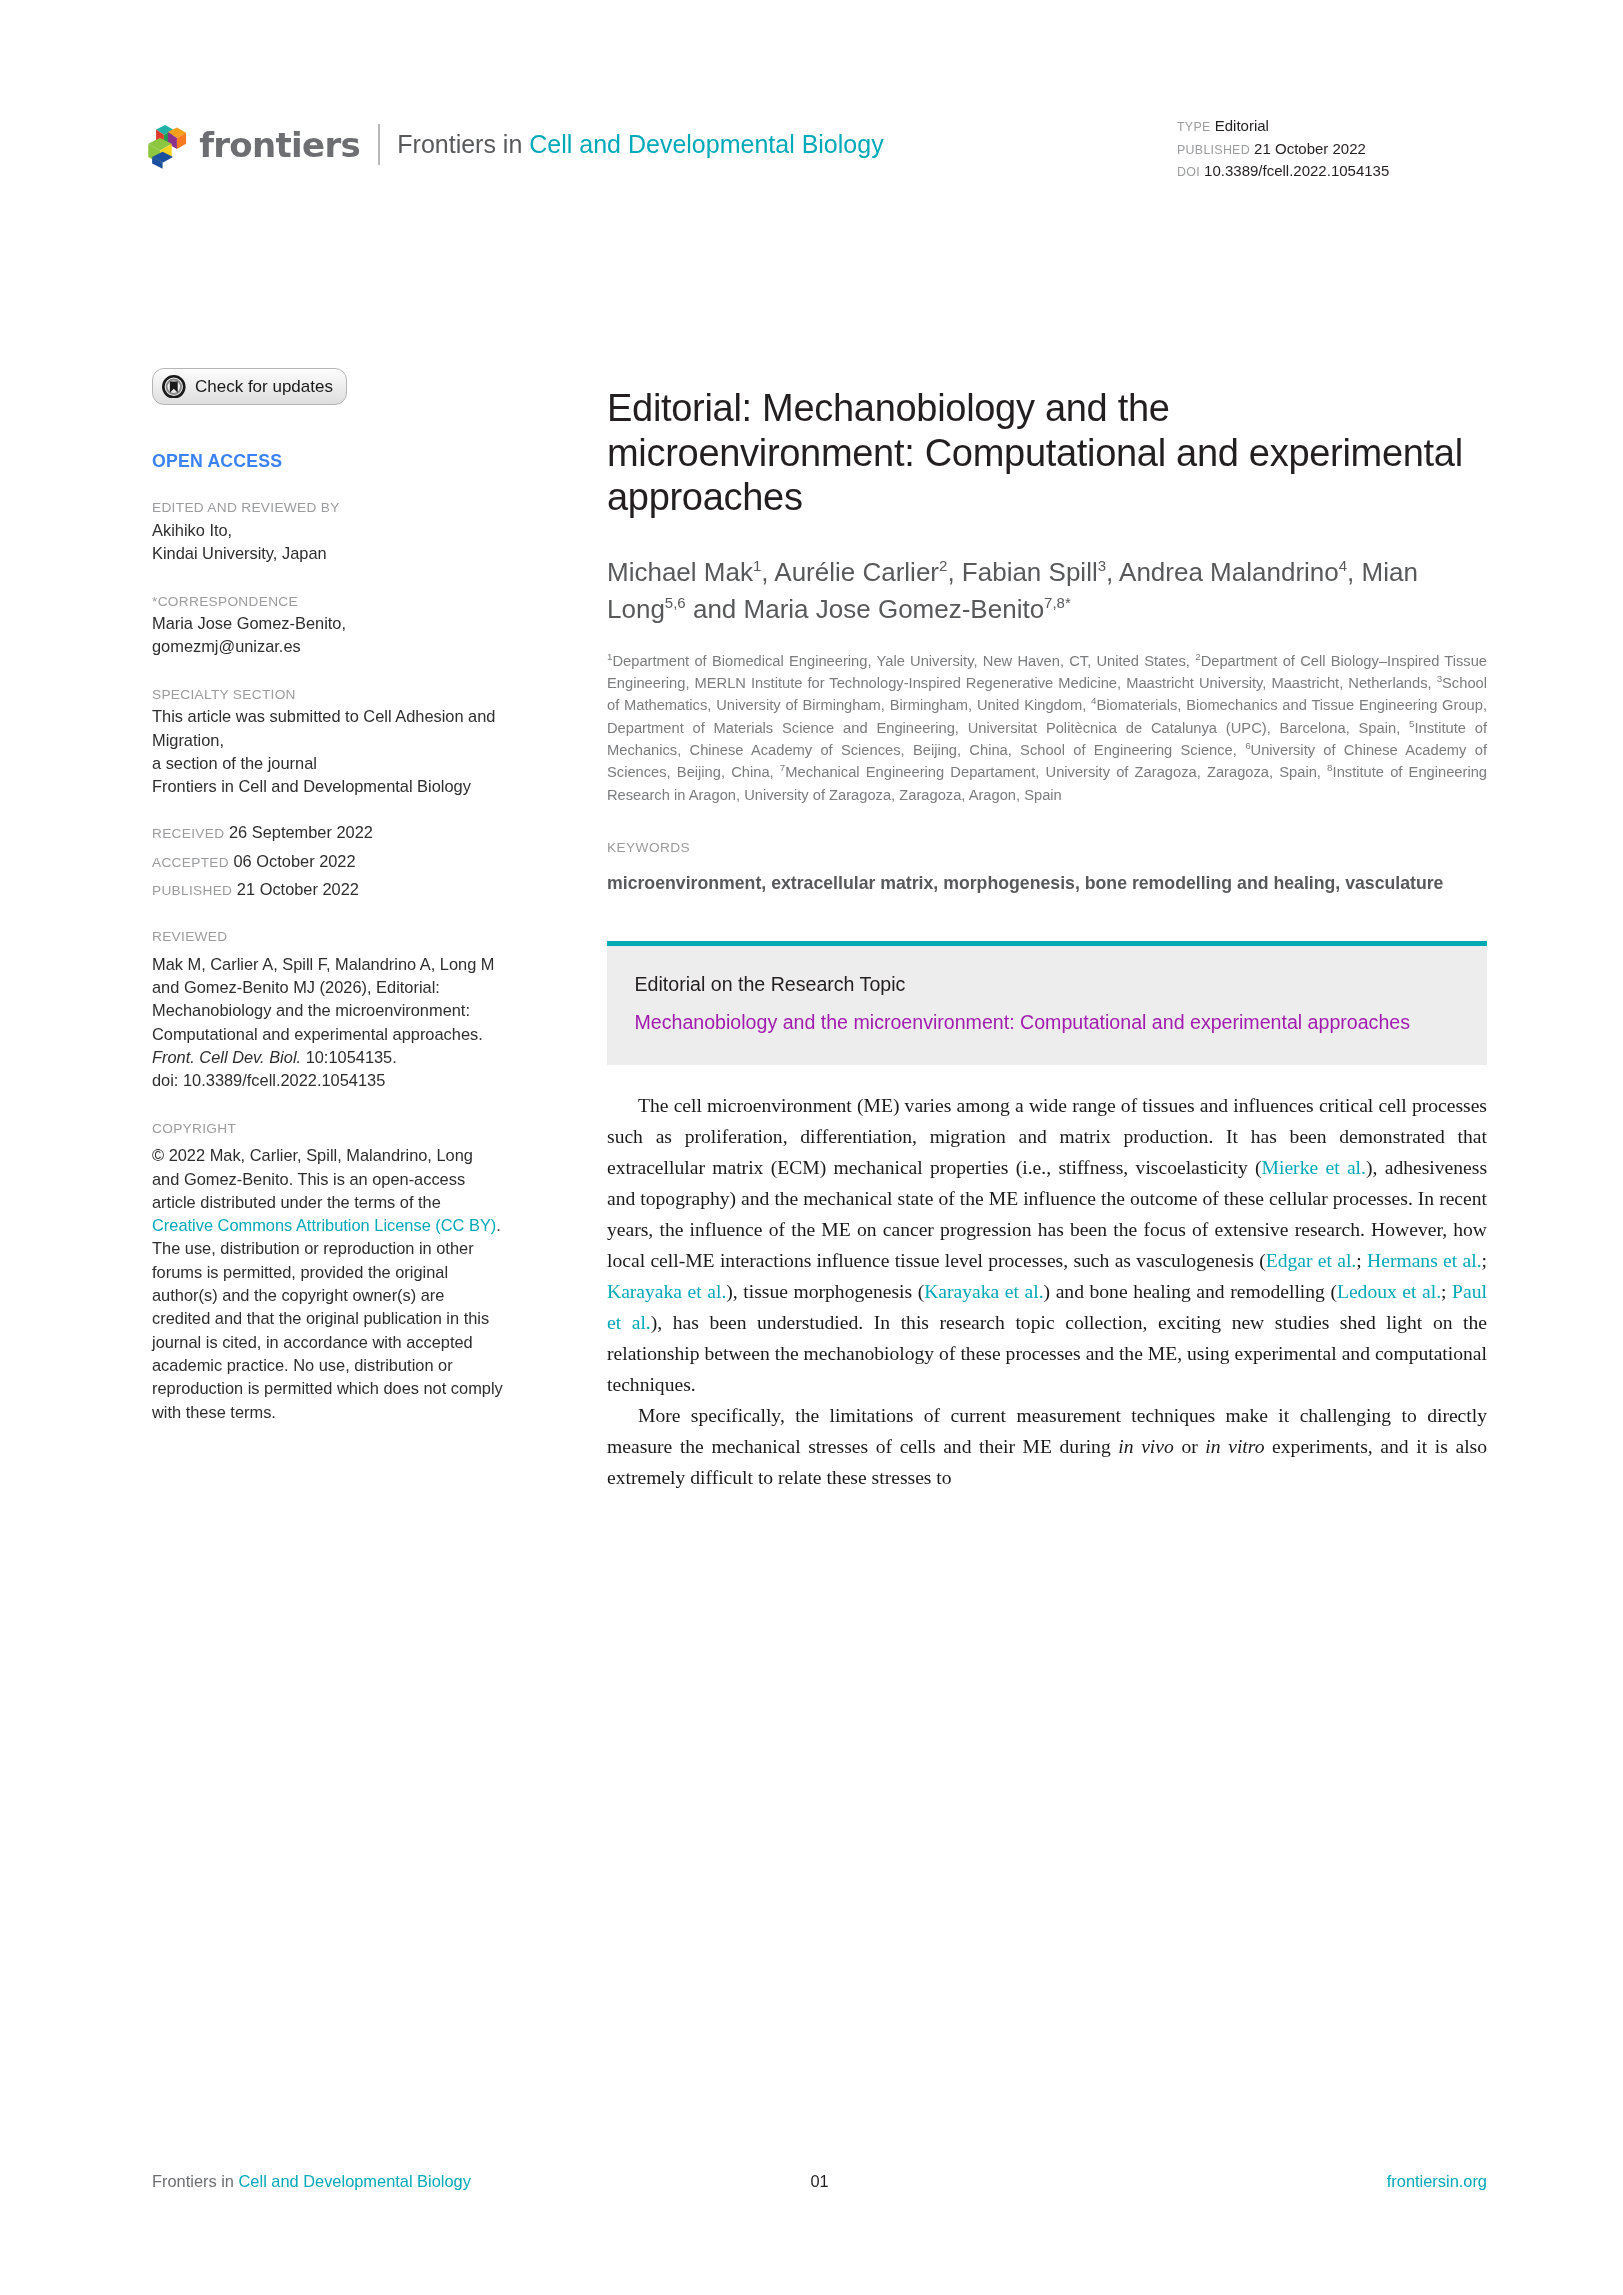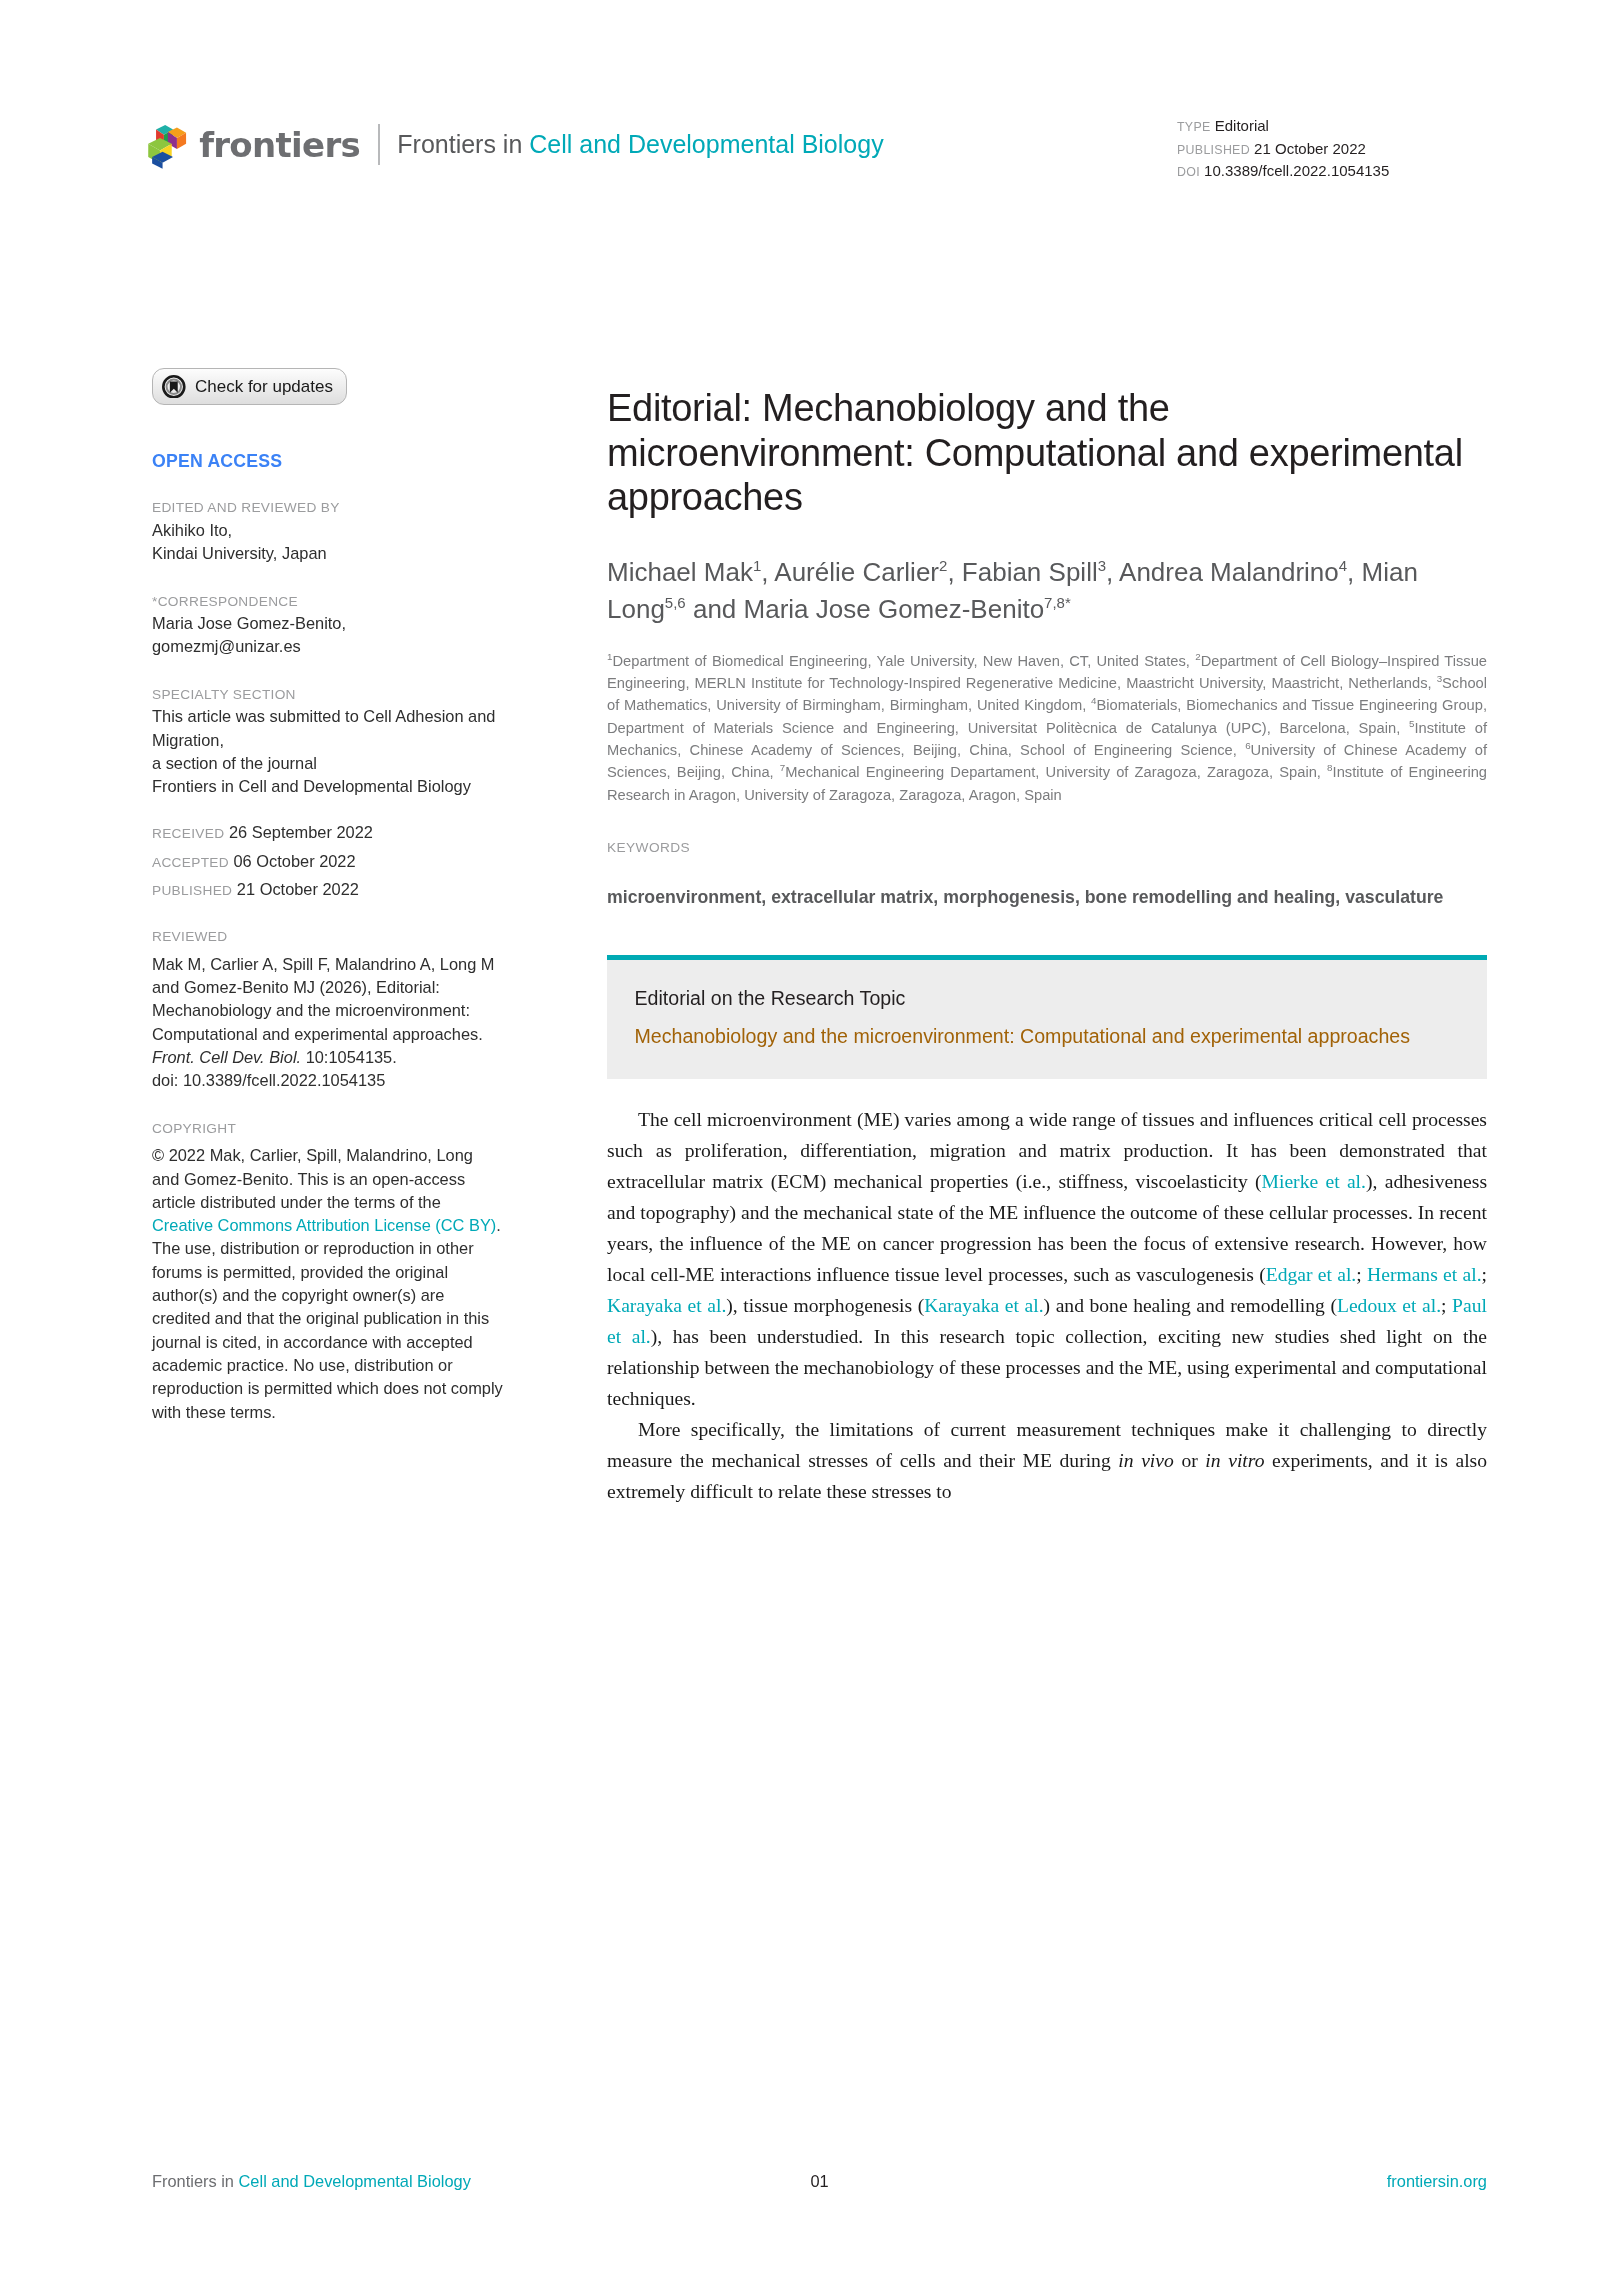--- a/index.html
+++ b/index.html
@@ -58,25 +58,25 @@
     font-weight:normal; letter-spacing:-0.3px;
   }
   .authors { margin-top:34px; font-size:26px; line-height:1.42; color:#58595b; }
   .authors sup { font-size:15px; vertical-align:super; line-height:0; }
   .affil {
     margin-top:22px; font-size:14.7px; line-height:1.52; color:#7b7c7e; text-align:justify;
   }
   .affil sup { font-size:9.8px; vertical-align:super; line-height:0; }
 
   .kw-label { margin-top:34px; font-size:13.7px; color:#9b9c9e; letter-spacing:0.4px; }
-  .kw-text { margin-top:30px; font-size:17.7px; line-height:1.4; color:#58595b; text-align:justify; font-weight:bold; }
+  .kw-text { margin-top:16px; font-size:17.7px; line-height:1.4; color:#58595b; text-align:justify; font-weight:bold; }
 
   .rt-box { margin-top:45px; background:#ededed; border-top:5.9px solid #00aab4; padding:26px 27.5px 29px 27.5px; }
   .rt-label { font-size:19.6px; color:#231f20; line-height:1.3; }
-  .rt-title { margin-top:11.8px; font-size:19.6px; color:#a16207; line-height:1.38; }
+  .rt-title { margin-top:11.8px; font-size:19.6px; color:#a21caf; line-height:1.38; }
 
   .body-text {
     margin-top:26px;
     font-family:"Liberation Serif", serif;
     font-size:19.6px; line-height:1.58; color:#1a1a1a; text-align:justify;
   }
   .body-text p { margin:0; text-indent:31px; }
   .body-text .cite { color:#00a9b7; }
   .body-text .it { font-style:italic; }
 

